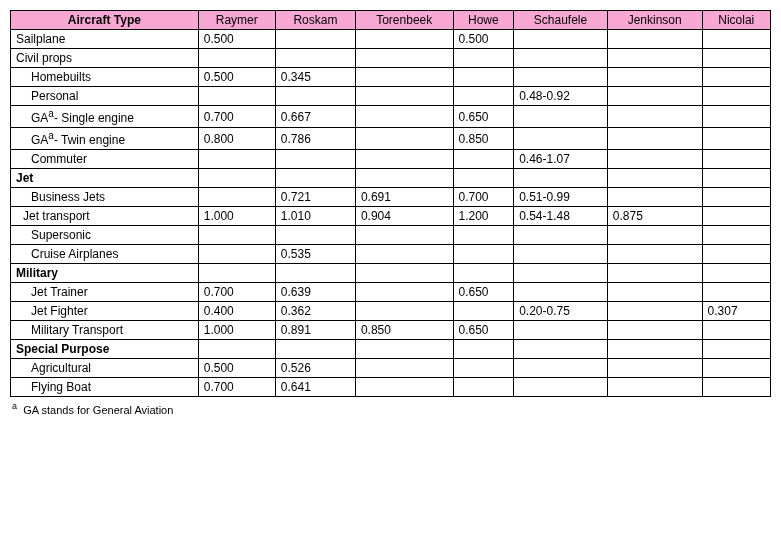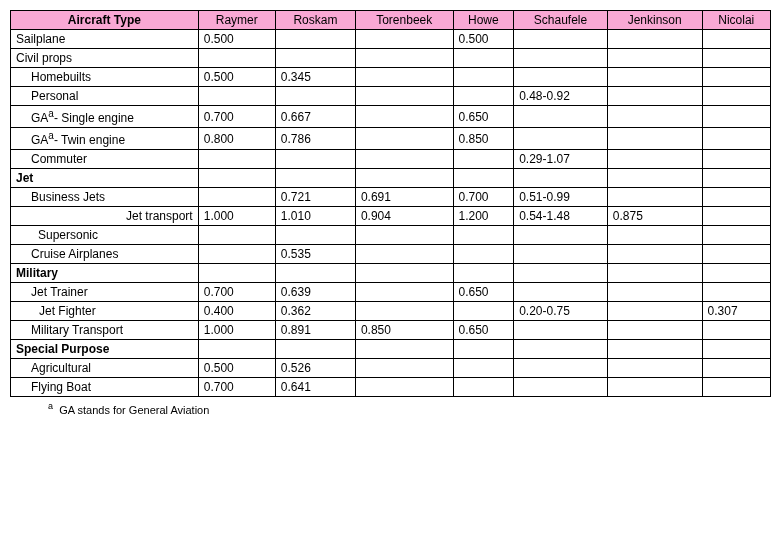--- a/index.html
+++ b/index.html
@@ -29,21 +29,20 @@
     td.value {
       text-align: left;
     }
     tr.category-header td {
       font-weight: bold;
     }
     .footnote {
       font-size: 11px;
       margin-top: 4px;
       padding-left: 2px;
-      margin-left: 36px;
     }
     .footnote sup {
       font-size: 9px;
     }
     .col-header {
       font-weight: bold;
     }
   </style>
 </head>
 <body>
@@ -121,21 +120,21 @@
         <td class="value"></td>
         <td class="value"></td>
         <td class="value"></td>
       </tr>
       <tr>
         <td class="aircraft-type" style="padding-left: 20px;">Commuter</td>
         <td class="value"></td>
         <td class="value"></td>
         <td class="value"></td>
         <td class="value"></td>
-        <td class="value">0.29-1.07</td>
+        <td class="value">0.46-1.07</td>
         <td class="value"></td>
         <td class="value"></td>
       </tr>
       <tr class="category-header">
         <td class="aircraft-type" style="font-weight: bold;">Jet</td>
         <td class="value"></td>
         <td class="value"></td>
         <td class="value"></td>
         <td class="value"></td>
         <td class="value"></td>
@@ -146,31 +145,31 @@
         <td class="aircraft-type" style="padding-left: 20px;">Business Jets</td>
         <td class="value"></td>
         <td class="value">0.721</td>
         <td class="value">0.691</td>
         <td class="value">0.700</td>
         <td class="value">0.51-0.99</td>
         <td class="value"></td>
         <td class="value"></td>
       </tr>
       <tr>
-        <td class="aircraft-type" style="padding-left: 12px; text-align: right;">Jet transport</td>
+        <td class="aircraft-type" style="padding-left: 12px;">Jet transport</td>
         <td class="value">1.000</td>
         <td class="value">1.010</td>
         <td class="value">0.904</td>
         <td class="value">1.200</td>
         <td class="value">0.54-1.48</td>
         <td class="value">0.875</td>
         <td class="value"></td>
       </tr>
       <tr>
-        <td class="aircraft-type" style="padding-left: 27px;">Supersonic</td>
+        <td class="aircraft-type" style="padding-left: 20px;">Supersonic</td>
         <td class="value"></td>
         <td class="value"></td>
         <td class="value"></td>
         <td class="value"></td>
         <td class="value"></td>
         <td class="value"></td>
         <td class="value"></td>
       </tr>
       <tr>
         <td class="aircraft-type" style="padding-left: 20px;">Cruise Airplanes</td>
@@ -196,21 +195,21 @@
         <td class="aircraft-type" style="padding-left: 20px;">Jet Trainer</td>
         <td class="value">0.700</td>
         <td class="value">0.639</td>
         <td class="value"></td>
         <td class="value">0.650</td>
         <td class="value"></td>
         <td class="value"></td>
         <td class="value"></td>
       </tr>
       <tr>
-        <td class="aircraft-type" style="padding-left: 28px;">Jet Fighter</td>
+        <td class="aircraft-type" style="padding-left: 20px;">Jet Fighter</td>
         <td class="value">0.400</td>
         <td class="value">0.362</td>
         <td class="value"></td>
         <td class="value"></td>
         <td class="value">0.20-0.75</td>
         <td class="value"></td>
         <td class="value">0.307</td>
       </tr>
       <tr>
         <td class="aircraft-type" style="padding-left: 20px;">Military Transport</td>

